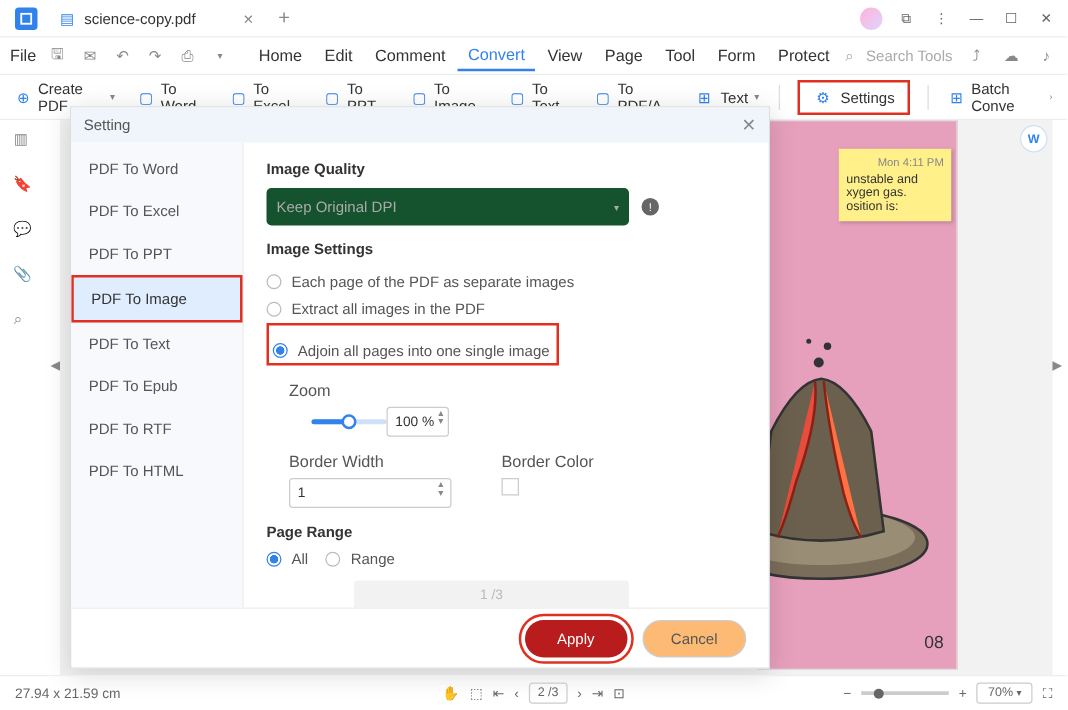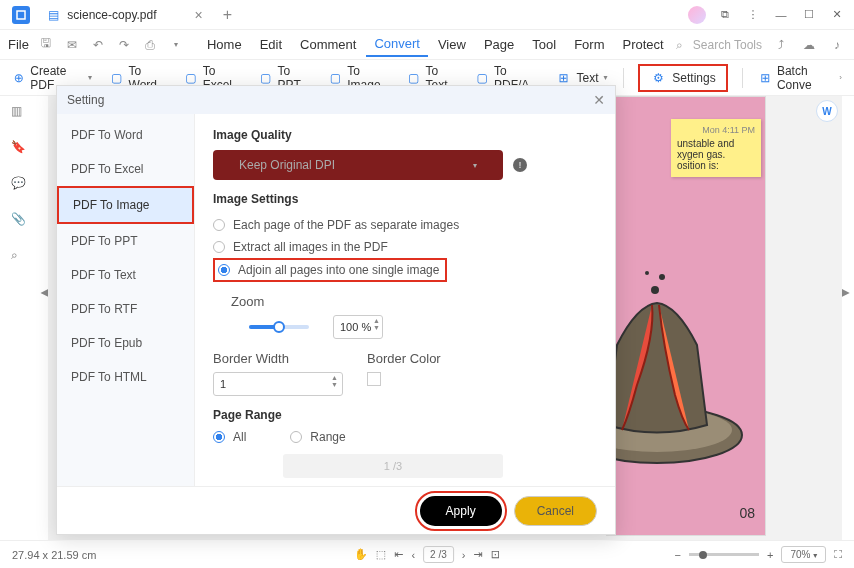--- a/index.html
+++ b/index.html
@@ -37,41 +37,41 @@
 .word-badge{position:absolute;top:4px;right:4px;width:22px;height:22px;background:#fff;border:1px solid #cfe0f5;border-radius:50%;display:flex;align-items:center;justify-content:center;color:#3182ed;font-size:10px;font-weight:bold}
 .modal{position:absolute;left:56px;top:85px;width:560px;height:450px;background:#fff;border:1px solid #ddd;box-shadow:0 4px 20px rgba(0,0,0,0.15);display:flex;flex-direction:column}
 .modal-hdr{height:28px;display:flex;align-items:center;padding:0 10px;background:#f0f4fb;font-size:12px;color:#555}
 .modal-close{margin-left:auto;color:#888;cursor:pointer;font-size:14px}
 .modal-body{flex:1;display:flex;overflow:hidden}
 .modal-side{width:138px;background:#f7f9fc;border-right:1px solid #eee;padding-top:4px}
 .side-item{padding:10px 14px;font-size:12px;color:#555;cursor:pointer}
 .side-item.sel{background:#e0edff;border:2px solid #e03020;color:#333}
 .modal-main{flex:1;padding:14px 18px;overflow-y:auto;font-size:12px}
 .sec-title{font-size:12px;font-weight:600;color:#333;margin-bottom:8px}
-.dpi-sel{background:#7f1d1d;color:#aaa;padding:8px 26px;border-radius:4px;font-size:12px;display:flex;align-items:center;width:290px}
+.dpi-sel{background:#14532d;color:#aaa;padding:8px 8px;border-radius:4px;font-size:12px;display:flex;align-items:center;width:290px}
 .info-dot{width:14px;height:14px;background:#666;color:#fff;border-radius:50%;display:inline-flex;align-items:center;justify-content:center;font-size:9px;margin-left:10px;vertical-align:middle}
 .radio-row{display:flex;align-items:center;gap:8px;padding:4px 0;font-size:12px;color:#555}
 .radio{width:12px;height:12px;border:1.5px solid #bbb;border-radius:50%;flex-shrink:0}
 .radio.on{border-color:#3182ed;background:radial-gradient(circle,#3182ed 45%,#fff 50%)}
-.adjoin-hl{border:2px solid #e03020;display:inline-flex;padding:3px 6px 3px 3px;align-items:center;gap:8px}
+.adjoin-hl{border:2px solid #e03020;display:inline-flex;padding:13px 6px 3px 3px;align-items:center;gap:8px}
 .sub-label{font-size:13px;color:#555;margin-bottom:6px}
-.zoom-row{display:flex;align-items:center;gap:24px;margin-left:18px}
+.zoom-row{display:flex;align-items:center;gap:0;margin-left:18px}
 .slider{width:60px;height:4px;background:#d0e0f8;border-radius:2px;position:relative}
 .slider-fill{position:absolute;left:0;top:0;height:100%;width:50%;background:#3182ed;border-radius:2px}
 .slider-thumb{position:absolute;left:50%;top:50%;transform:translate(-50%,-50%);width:12px;height:12px;background:#fff;border:2px solid #3182ed;border-radius:50%}
 .spinner{width:50px;height:24px;border:1px solid #ccc;border-radius:3px;display:flex;align-items:center;padding:0 6px;font-size:11px;position:relative}
 .spinner-arrows{position:absolute;right:2px;top:1px;display:flex;flex-direction:column;font-size:7px;color:#888;line-height:1}
-.bw-row{display:flex;gap:24px;}
+.bw-row{display:flex;gap:40px;margin-left:18px}
 .bw-input{width:130px;height:24px;border:1px solid #ccc;border-radius:3px;padding:0 6px;font-size:11px;position:relative;display:flex;align-items:center}
 .color-box{width:14px;height:14px;border:1px solid #ccc;background:#fff}
-.pr-row{display:flex;gap:44px;align-items:center;margin-top:6px}
+.pr-row{display:flex;gap:14px;align-items:center;margin-top:6px}
 .range-display{background:#f2f2f2;color:#bbb;text-align:center;padding:6px;border-radius:3px;margin:10px 0 10px 70px;font-size:11px;width:220px}
 .modal-ftr{height:48px;display:flex;align-items:center;justify-content:flex-end;gap:12px;padding:0 18px;border-top:1px solid #eee}
-.btn-apply{background:#000000;color:#fff;border:none;border-radius:18px;padding:8px 26px;font-size:12px;cursor:pointer;outline:2.5px solid #e03020;outline-offset:3px}
-.btn-cancel{background:#eab308;color:#555;border:1px solid #ccc;border-radius:18px;padding:7px 22px;font-size:12px;cursor:pointer}
+.btn-apply{background:#b91c1c;color:#fff;border:none;border-radius:18px;padding:8px 26px;font-size:12px;cursor:pointer;outline:2.5px solid #e03020;outline-offset:3px}
+.btn-cancel{background:#fdba74;color:#555;border:1px solid #ccc;border-radius:18px;padding:7px 22px;font-size:12px;cursor:pointer}
 .statusbar{position:absolute;bottom:0;left:0;right:0;height:28px;border-top:1px solid #eee;display:flex;align-items:center;padding:11px 12px;font-size:11px;color:#666;gap:10px}
 .sb-center{position:absolute;left:50%;transform:translateX(-50%);display:flex;align-items:center;gap:8px}
 .sb-page{border:1px solid #ccc;padding:2px 6px;border-radius:3px;font-size:10px}
 .sb-right{margin-left:auto;display:flex;align-items:center;gap:8px}
 .zoom-slider{width:70px;height:3px;background:#ccc;position:relative}
 .zoom-thumb{position:absolute;left:20%;top:50%;transform:translate(-50%,-50%);width:8px;height:8px;background:#666;border-radius:50%}
 .zoom-sel{border:1px solid #ccc;padding:2px 8px;border-radius:3px;font-size:10px}
 .nav-chev{position:absolute;top:280px;width:14px;height:24px;color:#888;display:flex;align-items:center;justify-content:center;cursor:pointer;font-size:12px}
 .nav-left{left:38px}
 .nav-right{right:2px}
@@ -214,25 +214,25 @@
 
 <div class="modal">
   <div class="modal-hdr">
     <span>Setting</span>
     <span class="modal-close">✕</span>
   </div>
   <div class="modal-body">
     <div class="modal-side">
       <div class="side-item">PDF To Word</div>
       <div class="side-item">PDF To Excel</div>
+      <div class="side-item">PDF To PPT</div>
       <div class="side-item sel">PDF To Image</div>
-      <div class="side-item">PDF To PPT</div>
       <div class="side-item">PDF To Text</div>
+      <div class="side-item">PDF To Epub</div>
       <div class="side-item">PDF To RTF</div>
-      <div class="side-item">PDF To Epub</div>
       <div class="side-item">PDF To HTML</div>
     </div>
     <div class="modal-main">
       <div class="sec-title">Image Quality</div>
       <div style="display:flex;align-items:center">
         <div class="dpi-sel">
             <span>Keep Original DPI</span>
             <span style="margin-left:auto;font-size:8px">▾</span>
           </div>
         <span class="info-dot">!</span>

